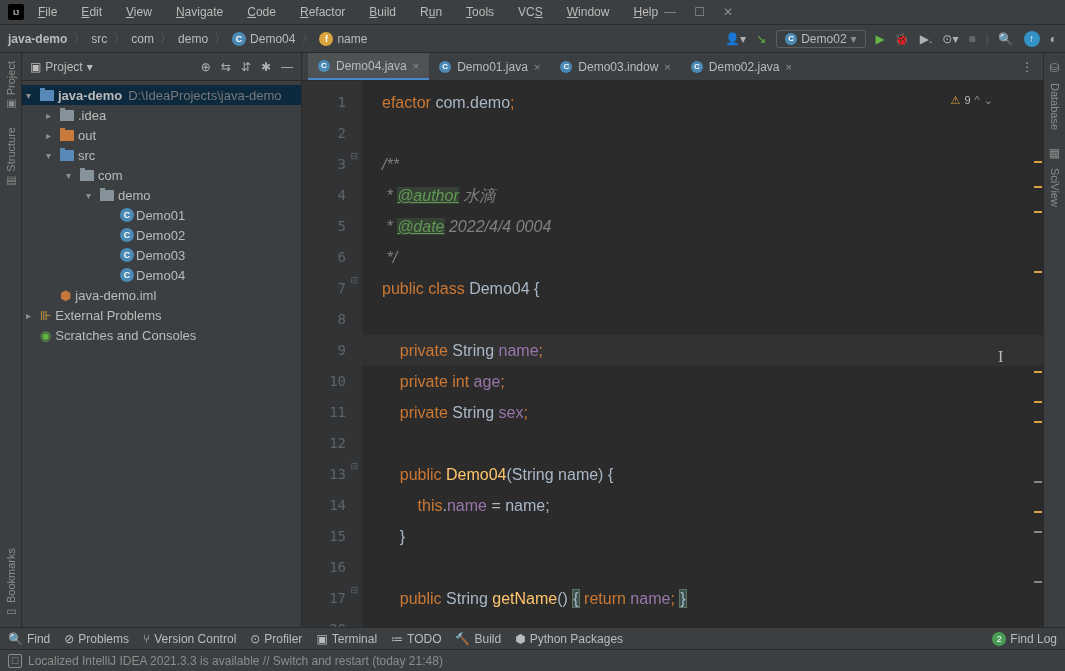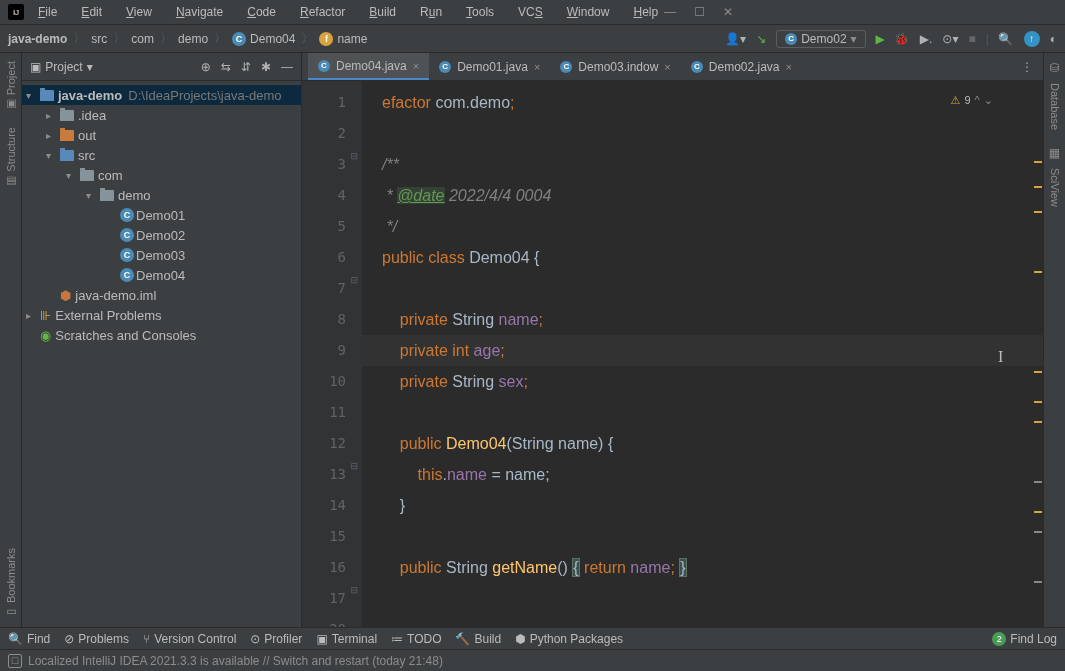--- a/index.html
+++ b/index.html
@@ -298,20 +298,21 @@
         <div class="hl"></div>
         <div class="overlay-warn">
             <span class="warn-tri">⚠</span>
             <span>9</span> 
             <span style="color:#8c8c8c">^</span> 
             <span style="color:#8c8c8c">⌄</span>
           </div>
         <div class="line"><span class="kw">efactor</span> <span class="ident">com.demo</span><span class="kw">;</span></div>
         <div class="line"></div>
         <div class="line"><span class="cmt">/**</span></div>
+        <div class="line"><span class="cmt"> * </span><span class="tag">@author</span><span class="cmt"> 水滴</span></div>
         <div class="line"><span class="cmt"> * </span><span class="tag">@date</span><span class="cmt"> 2022/4/4 0004</span></div>
         <div class="line"><span class="cmt"> */</span></div>
         <div class="line"><span class="kw">public </span><span class="kw">class </span><span class="cls">Demo04 </span><span class="ident">{</span></div>
         <div class="line"></div>
         <div class="line">    <span class="kw">private </span><span class="ident">String </span><span class="field">name</span><span class="kw">;</span></div>
         <div class="line">    <span class="kw">private </span><span class="kw">int </span><span class="field">age</span><span class="kw">;</span></div>
         <div class="line">    <span class="kw">private </span><span class="ident">String </span><span class="field">sex</span><span class="kw">;</span></div>
         <div class="line"></div>
         <div class="line">    <span class="kw">public </span><span class="fn">Demo04</span><span class="ident">(String name) {</span></div>
         <div class="line">        <span class="this">this</span><span class="ident">.</span><span class="field">name</span><span class="ident"> = name;</span></div>

